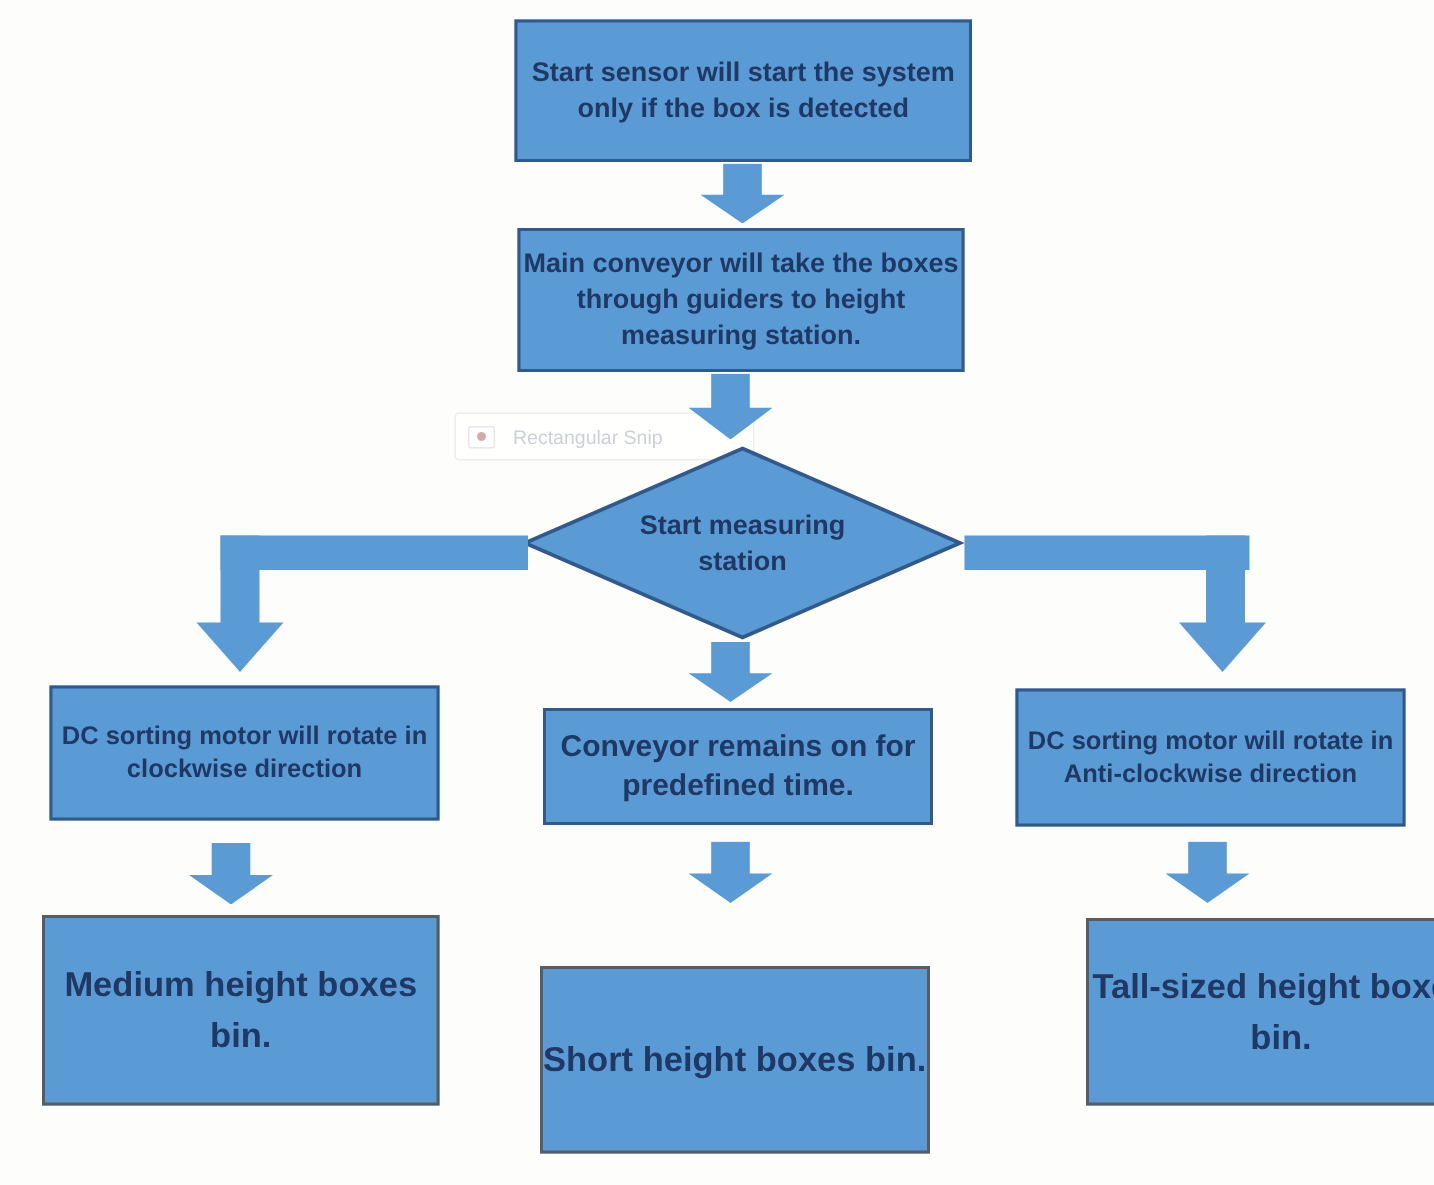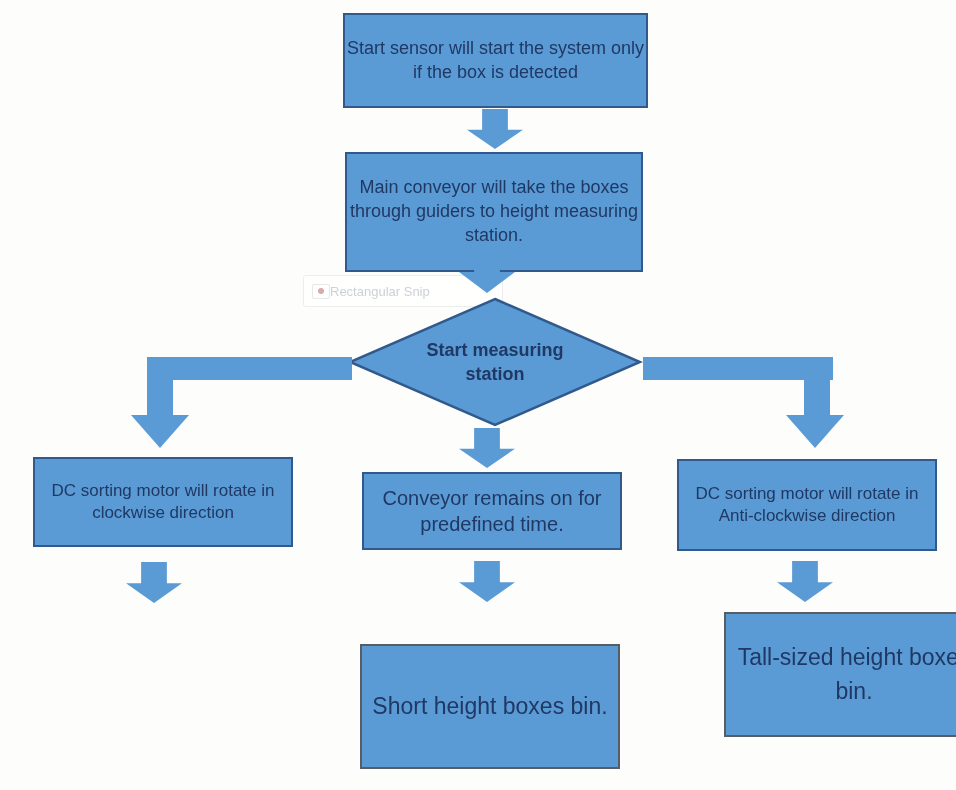--- a/index.html
+++ b/index.html
@@ -10,26 +10,25 @@
     height: 790px;
     margin: 0 auto;
     background: var(--background, #fdfdfc);
     font-family: "Liberation Sans", sans-serif;
     overflow: hidden;
   }
   .node {
     position: absolute;
     display: flex;
     align-items: center;
-    justify-content: center;
     text-align: center;
     background: var(--node-fill, #5b9bd5);
     border: 2px solid var(--node-border, #31598c);
     color: var(--text, #1f3864);
-    font-weight: normal;
+    font-weight: bold;
     line-height: 1.32;
     padding: 4px 0;
     z-index: 1;
   }
   .bin { border-color: var(--bin-border, #585d64); border-width: 2px; font-size: 23px; line-height: 1.45; }
   .arrow-down {
     position: absolute;
     background: var(--arrow-fill, #5b9bd5);
     clip-path: polygon(27% 0, 73% 0, 73% 52%, 100% 52%, 50% 100%, 0 52%, 27% 52%);
     z-index: 2;
@@ -50,21 +49,21 @@
     display: flex; align-items: center; justify-content: center;
     text-align: center;
     padding: 0 75px;
     font-weight: bold;
     font-size: 18px;
     line-height: 1.35;
     color: var(--text, #1f3864);
   }
   .ghost {
     position: absolute;
-    display: flex; align-items: center; gap: 0;
+    display: flex; align-items: center; gap: 12px;
     padding: 15px 8px;
     border: 1px solid #ededed;
     border-radius: 3px;
     background: rgba(255,255,255,0.75);
     color: var(--ghost-text, #ccd1d8);
     font-size: 13px;
     z-index: 0;
     white-space: nowrap;
   }
   .ghost-icon {
@@ -88,21 +87,21 @@
     </span>
     <span>Rectangular Snip</span>
   </div>
 
   <div class="node" style="left:343px; top:13px; width:305px; height:95px; font-size:18px;">
     <span>Start sensor will start the system only if the box is detected</span>
   </div>
 
   <div class="arrow-down" style="left:467px; top:109px; width:56px; height:40px;"></div>
 
-  <div class="node" style="left:345px; top:152px; width:298px; height:120px; font-size:18px;">
+  <div class="node" style="left:345px; top:152px; width:298px; height:96px; font-size:18px;">
     <span>Main conveyor will take the boxes through guiders to height measuring station.</span>
   </div>
 
   <div class="arrow-down" style="left:459px; top:249px; width:56px; height:44px;"></div>
 
   <div class="diamond-wrap" style="left:347px; top:297px; width:296px; height:130px;">
     <svg width="296" height="130" viewBox="0 0 296 130">
       <polygon points="148,2 293,65 148,128 3,65" style="fill:var(--node-fill,#5b9bd5); stroke:var(--node-border,#31598c); stroke-width:2.5;"></polygon>
     </svg>
     <div class="diamond-label">Start measuring station</div>
@@ -131,20 +130,23 @@
   </div>
 
   <div class="node" style="left:677px; top:459px; width:260px; height:92px; font-size:17px;">
     <span>DC sorting motor will rotate in Anti-clockwise direction</span>
   </div>
 
   <div class="arrow-down" style="left:126px; top:562px; width:56px; height:41px;"></div>
   <div class="arrow-down" style="left:459px; top:561px; width:56px; height:41px;"></div>
   <div class="arrow-down" style="left:777px; top:561px; width:56px; height:41px;"></div>
 
+  <div class="node bin" style="left:28px; top:610px; width:265px; height:127px;">
+    <span>Medium height boxes bin.</span>
+  </div>
 
   <div class="node bin" style="left:360px; top:644px; width:260px; height:125px;">
     <span>Short height boxes bin.</span>
   </div>
 
   <div class="node bin" style="left:677px; top:612px; width:260px; height:125px;margin-left:47px;">
     <span>Tall-sized height boxes bin.</span>
   </div>
 
 </div>

